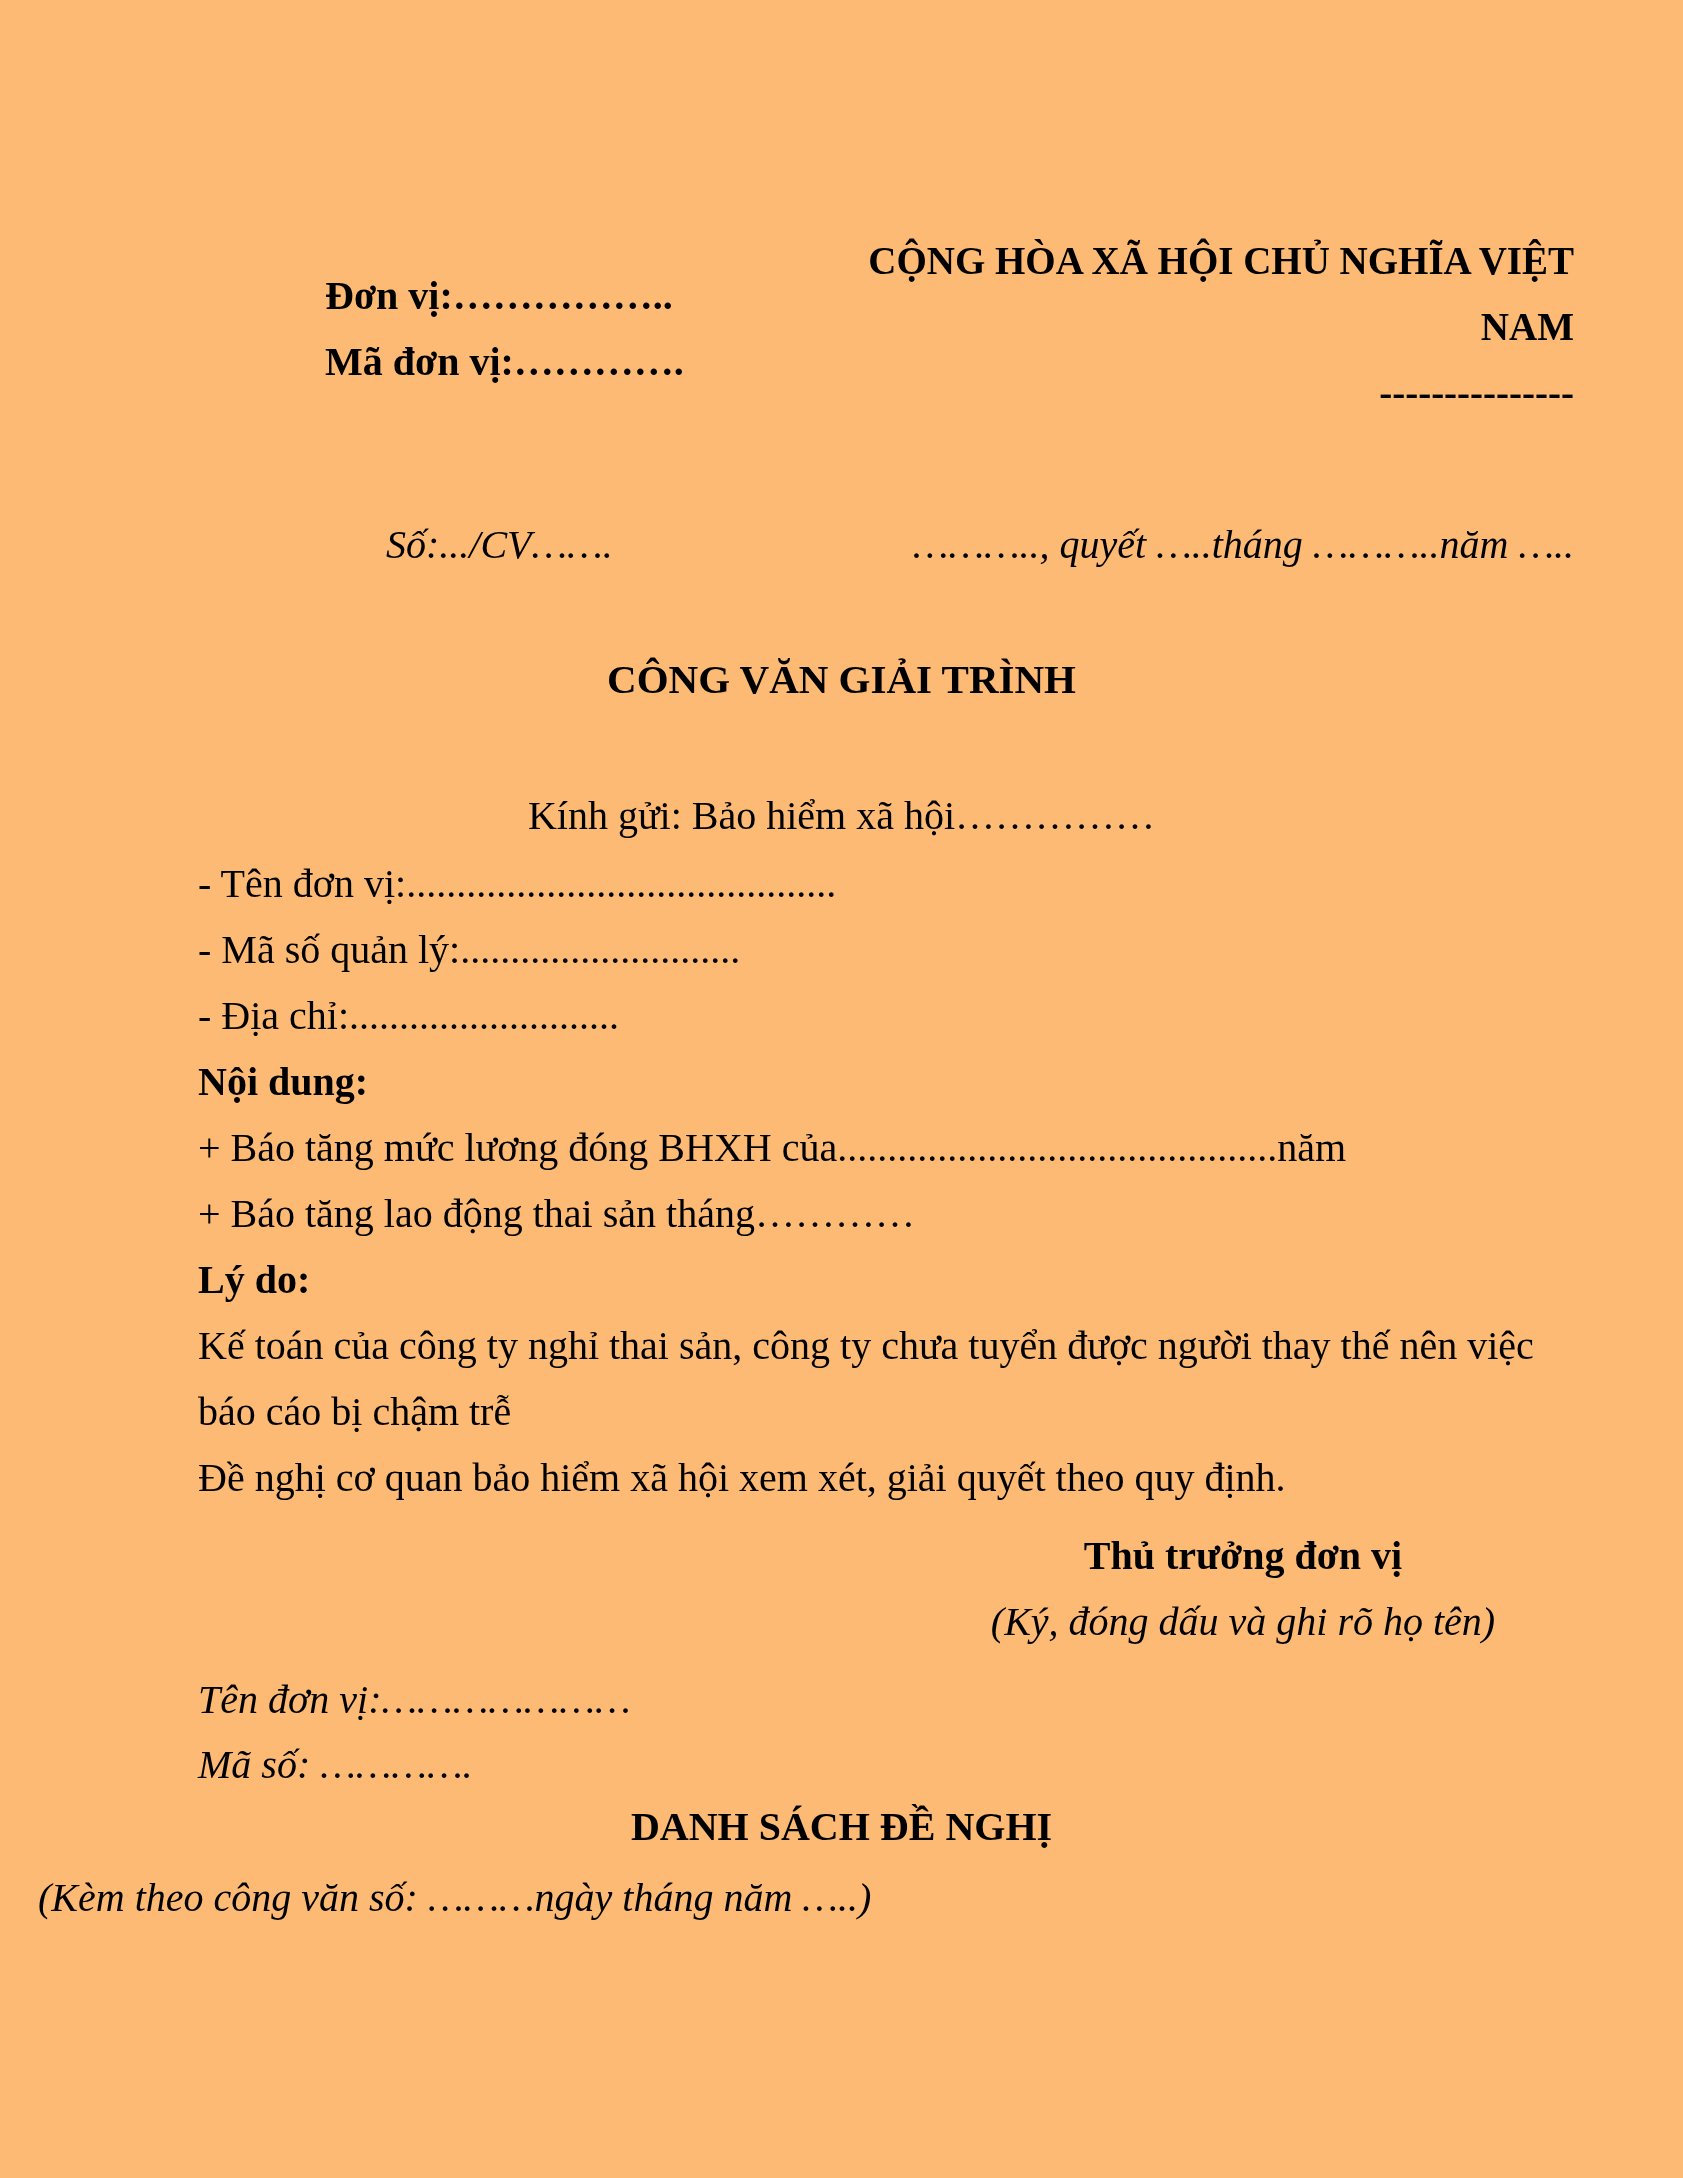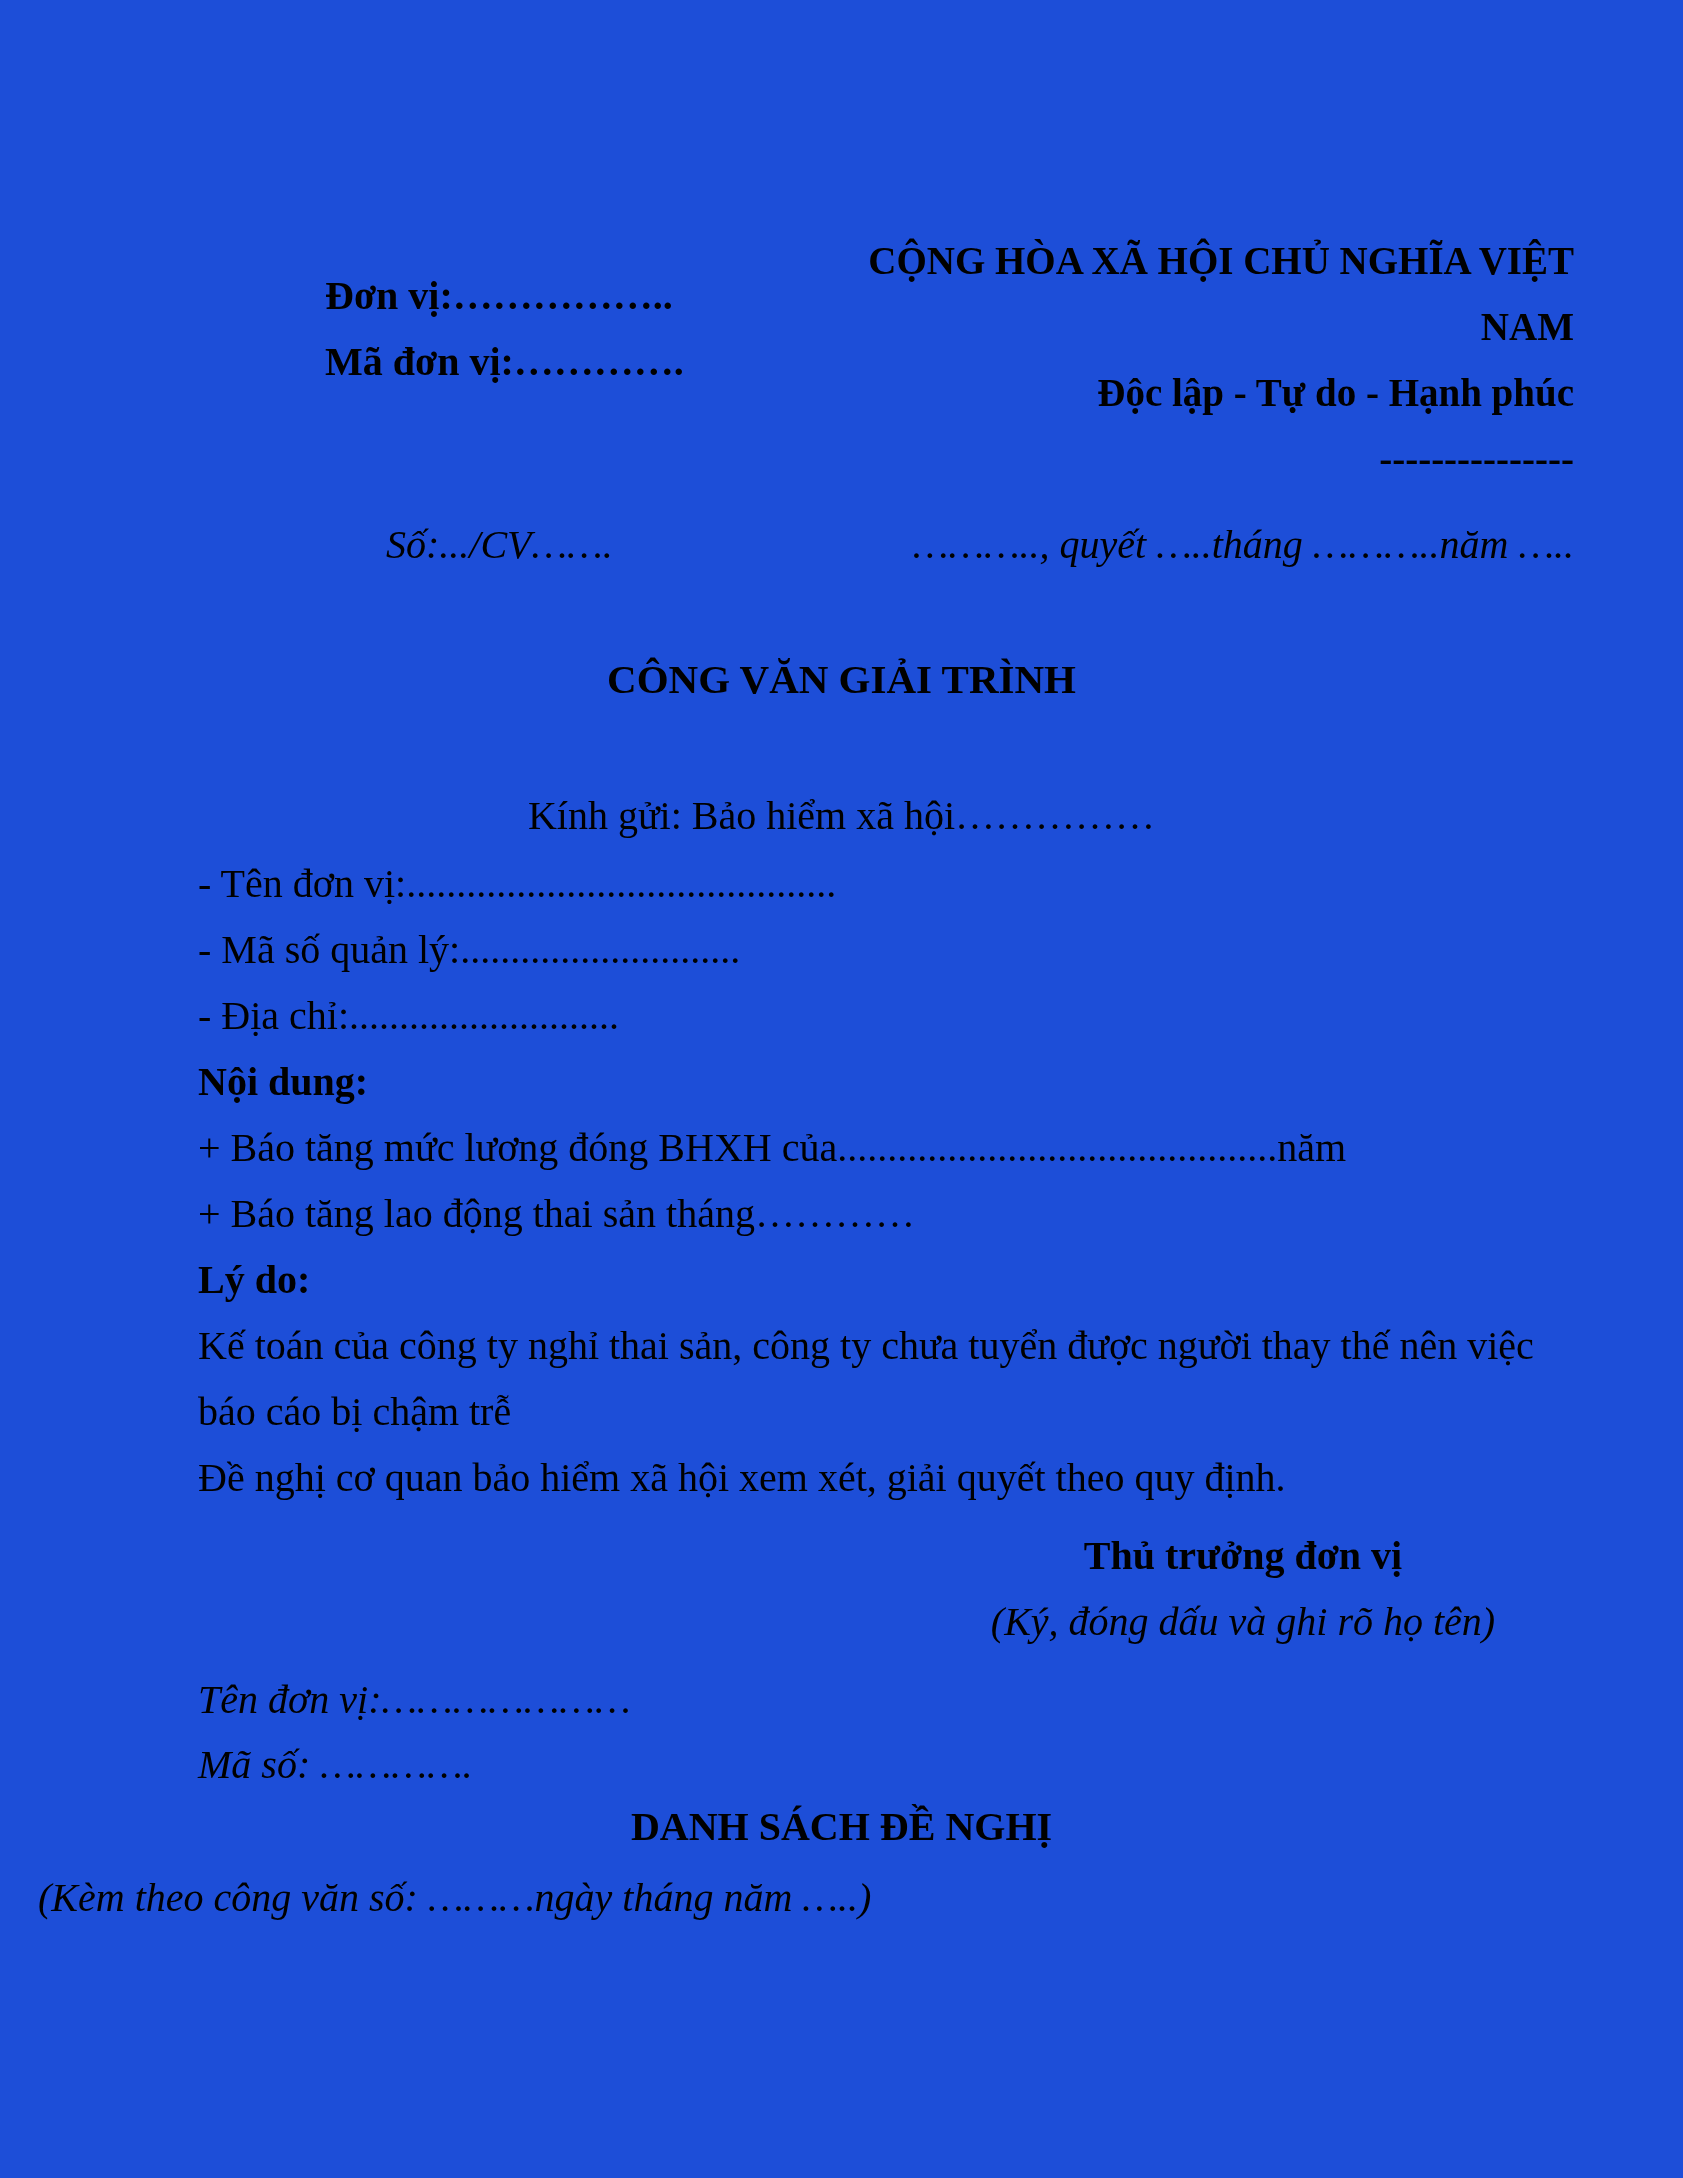--- a/index.html
+++ b/index.html
@@ -1,20 +1,20 @@
 <!DOCTYPE html>
 <html><head>
 <meta charset="utf-8">
 <style>
   html, body { margin: 0; padding: 0; background: #ffffff; }
   .page {
     position: relative;
     width: 1683px;
     height: 2178px;
-    background: #1d4ed8;
+    background: #fdba74;
     color: #000000;
     font-family: "Liberation Serif", "DejaVu Serif", serif;
     font-size: 40px;
     line-height: 66px;
     overflow: hidden;
   }
   .abs { position: absolute; }
   .bold { font-weight: bold; }
   .italic { font-style: italic; }
   .line { white-space: nowrap; }
@@ -42,21 +42,20 @@
 <div class="page">
 
   <div class="abs hdr-left bold">
     <div class="line">Đơn vị:……………..</div>
     <div class="line">Mã đơn vị:………….</div>
   </div>
 
   <div class="abs hdr-right">
     <div class="line">CỘNG HÒA XÃ HỘI CHỦ NGHĨA VIỆT</div>
     <div class="line">NAM</div>
-    <div class="line">Độc lập - Tự do - Hạnh phúc</div>
     <div class="line">---------------</div>
   </div>
 
   <div class="abs doc-number line">Số:.../CV…….</div>
   <div class="abs date-line line">……….., quyết …..tháng ………..năm …..</div>
 
   <div class="abs doc-title line">CÔNG VĂN GIẢI TRÌNH</div>
 
   <div class="abs salutation line">Kính gửi: Bảo hiểm xã hội……………</div>
 

